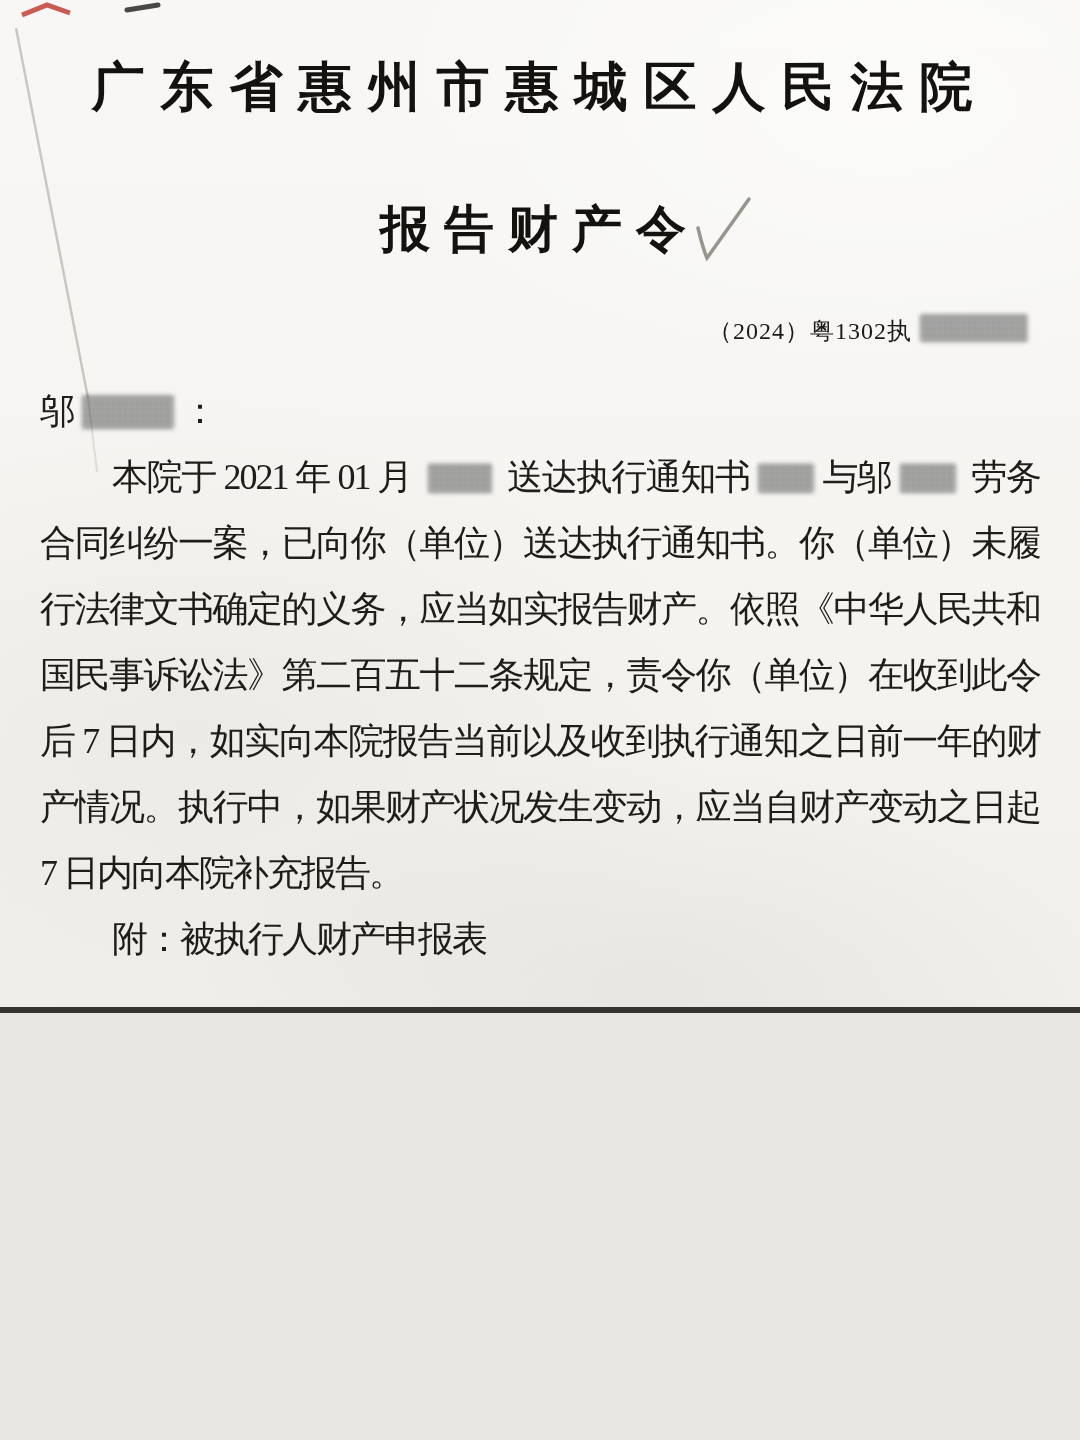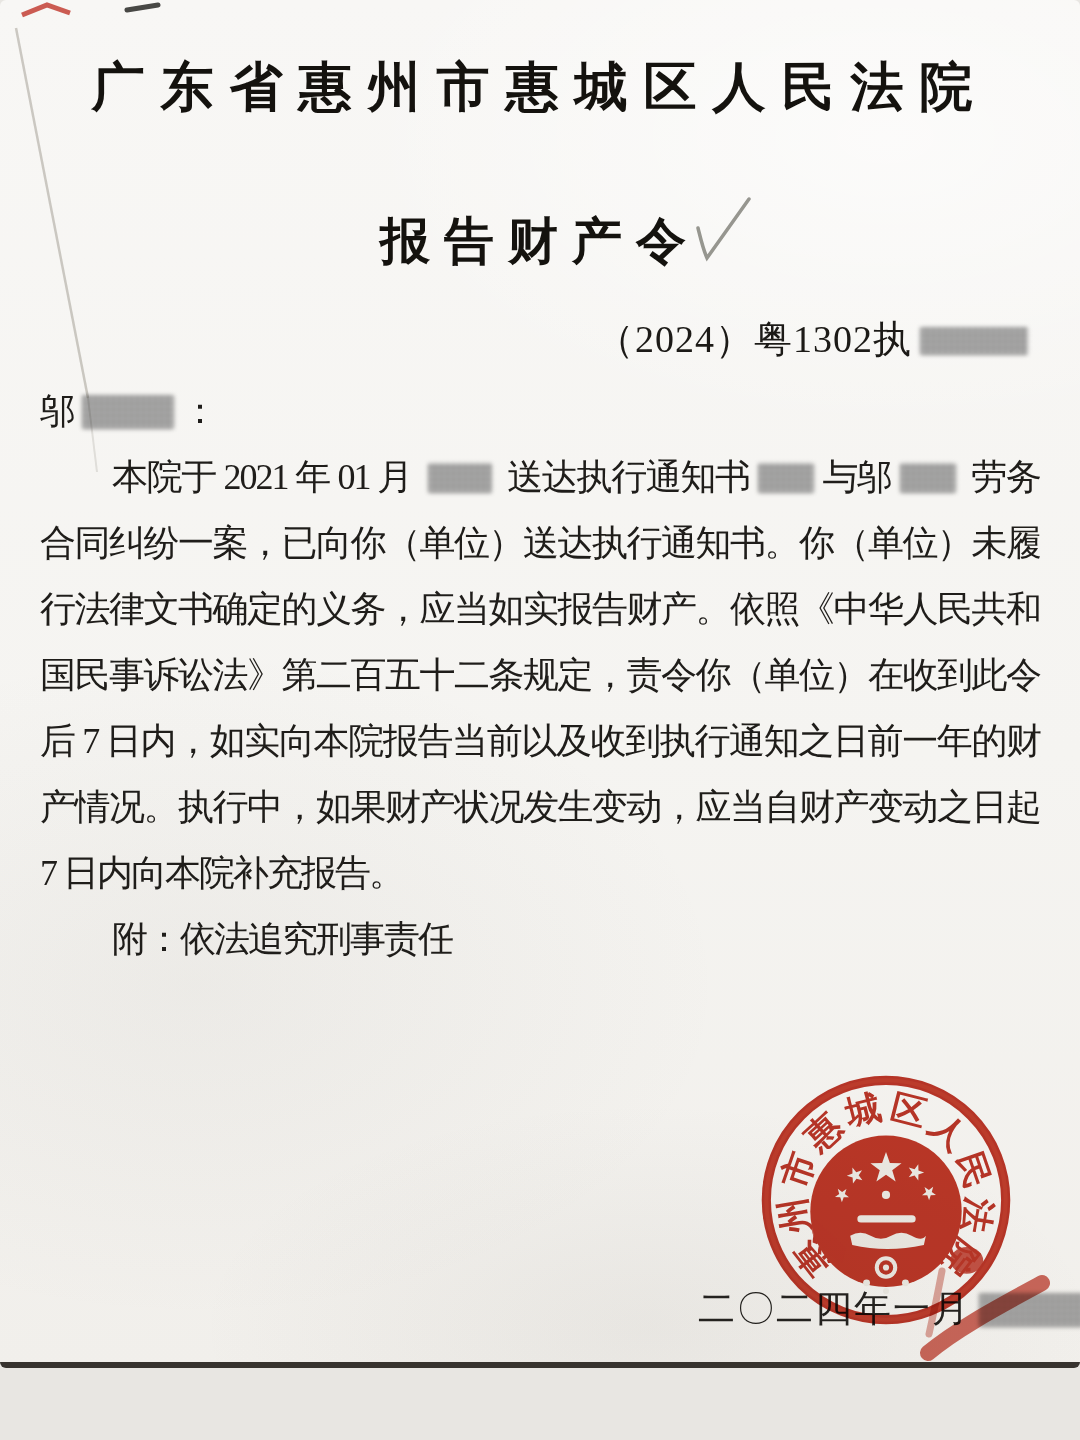--- a/index.html
+++ b/index.html
@@ -1,35 +1,34 @@
 <!DOCTYPE html>
 <html><head>
 <meta charset="utf-8">
 <style>
   html,body{margin:0;padding:0;background:#e8e6e2;}
   .page{
-    position:relative;width:1080px;height:1368px;margin:0 auto;overflow:hidden;
+    position:relative;width:1080px;height:1013px;margin:0 auto;overflow:hidden;
     font-family:"Liberation Serif",serif;color:#201e1b;
     background:
       radial-gradient(900px 500px at 82% 10%, rgba(255,255,255,.55), rgba(255,255,255,0) 60%),
       radial-gradient(760px 480px at 18% 72%, rgba(118,112,102,.06), rgba(118,112,102,0) 70%),
       radial-gradient(600px 300px at 60% 97%, rgba(110,105,96,.07), rgba(110,105,96,0) 75%),
       linear-gradient(180deg,#f8f7f5 0%,#f5f4f1 55%,#f1efeb 100%);
-    border-radius: 6px;
   }
   .doc-title{
     position:absolute;top:52px;left:0;right:0;text-align:center;
     font-size:53px;font-weight:700;letter-spacing:16px;color:#14120e;white-space:nowrap;
   }
   .doc-subtitle{
-    position:absolute;top:208px;left:0;right:0;text-align:center;
+    position:absolute;top:196px;left:0;right:0;text-align:center;
     font-size:50px;font-weight:700;letter-spacing:14px;color:#14120e;white-space:nowrap;
   }
   .case-line{
-    position:absolute;top:314px;right:44px;font-size:38px;letter-spacing:1px;color:#1c1a17;white-space:nowrap;
+    position:absolute;top:314px;right:44px;font-size:24px;letter-spacing:1px;color:#1c1a17;white-space:nowrap;
   }
   .doc-body{
     position:absolute;top:378px;left:40px;width:1000px;
     font-size:36px;line-height:66px;letter-spacing:-2px;
     text-align:justify;color:#1f1d1a;
   }
   .doc-body p{margin:0;text-indent:72px;}
   .doc-body p.addressee{text-indent:0;}
   .redact{
     display:inline-block;height:30px;border-radius:2px;margin:0 8px;vertical-align:-4px;
@@ -67,21 +66,21 @@
 
   <div class="case-line"><span>（2024）粤1302执</span><span class="redact w108"></span></div>
 
   <div class="doc-body">
     <p class="addressee"><span>邬</span><span class="redact w92"></span><span>：</span></p>
 
     <p><span>本院于 2021 年 01 月 </span><span class="redact w64"></span><span> 送达执行通知书</span><span class="redact w56"></span><span>与邬</span><span class="redact w56"></span><span> 劳务合同纠纷一案，已向你（单位）送达执行通知书。你（单位）未履行法律文书确定的义务，应当如实报告财产。依照《中华人民共和国民事诉讼法》第二百五十二条规定，责令你（单位）在收到此令后 7 日内，如实向本院报告当前以及收到执行通知之日前一年的财产情况。执行中，如果财产状况发生变动，应当自财产变动之日起 7 日内向本院补充报告。</span></p>
 
 
 
-    <p>附：依法追究刑事责任</p>
+    <p>附：被执行人财产申报表</p>
   </div>
 
   <div class="date-line"><span>二〇二四年一月</span><span class="redact w105"></span></div>
 
   <svg class="seal" viewBox="0 0 262 262" aria-hidden="true">
     <circle cx="131" cy="131" r="117" fill="none" stroke="#ba2a1b" stroke-width="9"></circle>
     <circle cx="131" cy="131" r="117" fill="none" stroke="#c93c28" stroke-width="4" opacity=".5"></circle>
     <g id="seal-ring-chars">
         <text x="131" y="52" text-anchor="middle" class="seal-char" transform="rotate(-128 131 131)">惠</text>
         <text x="131" y="52" text-anchor="middle" class="seal-char" transform="rotate(-99.55555555555556 131 131)">州</text>

